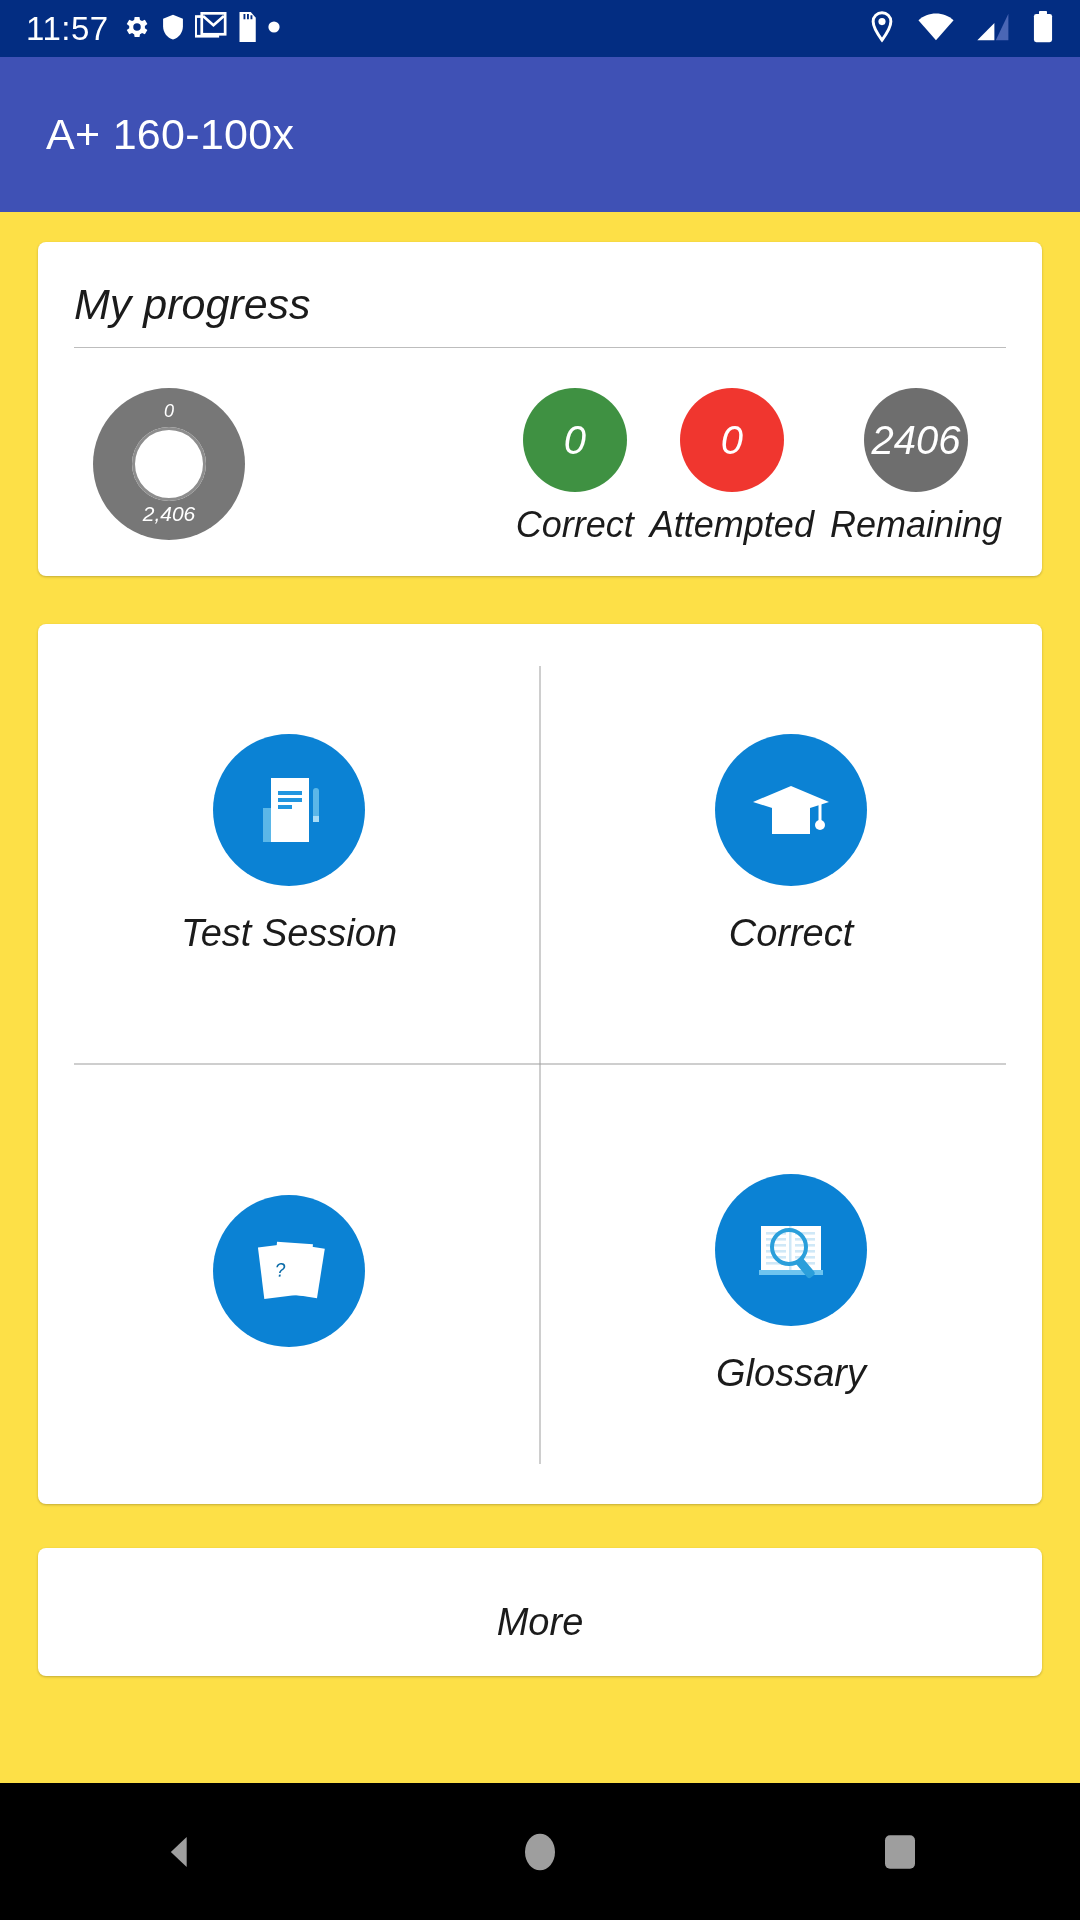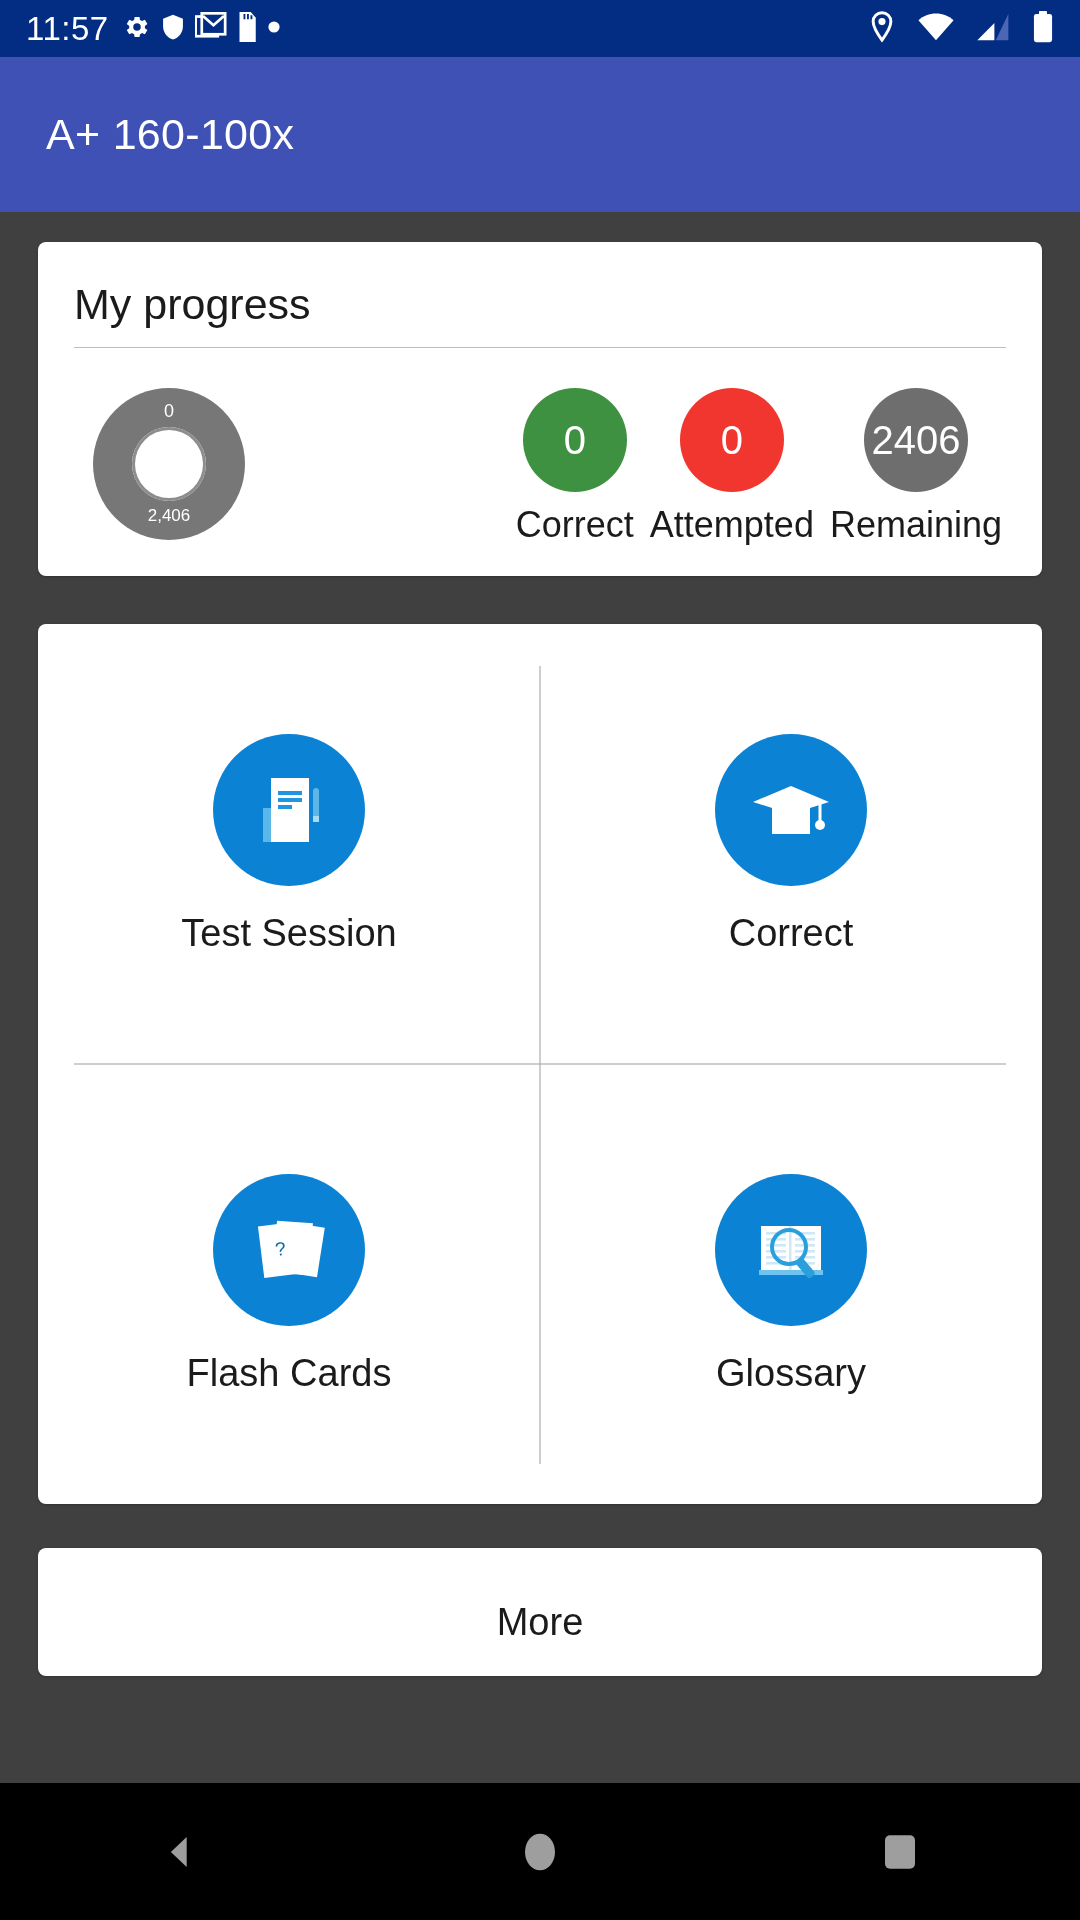--- a/index.html
+++ b/index.html
@@ -43,22 +43,23 @@
     color:#ffffff;
     font-size:43px;
     font-weight:400;
     letter-spacing:.3px;
   }
 
   
   .content{
     position:absolute;
     top:212px; left:0; right:0; bottom:137px;
-    background:#404040;
+    background:#fde047;
     padding:30px 38px 0 38px;
+    font-style:italic;
   }
 
   .card{
     background:#ffffff;
     border-radius:8px;
     box-shadow:0 1px 3px rgba(0,0,0,.14), 0 1px 2px rgba(0,0,0,.10);
   }
 
   
   .progress-card{ padding:34px 36px 30px 36px; }
@@ -94,21 +95,21 @@
   }
   .donut .lbl{
     position:absolute;
     left:50%; transform:translateX(-50%);
     color:#ffffff;
     font-size:18px;
     line-height:1;
     white-space:nowrap;
   }
   .donut .lbl.top{ top:14px; }
-  .donut .lbl.bot{ bottom:16px; font-size:17px; }
+  .donut .lbl.bot{ bottom:16px; font-size:21px; }
 
   .stats{
     margin-left:auto;
     display:flex;
     align-items:flex-start;
     gap:16px;
     padding-right:4px;
   }
   .stat{ display:flex; flex-direction:column; align-items:center; }
   .stat-bubble{
@@ -344,21 +345,20 @@
               </g>
             <g transform="rotate(4 50 46)">
                 <rect x="32" y="18" width="36" height="52" fill="#ffffff"></rect>
               </g>
             <g transform="rotate(-7 36 46)">
                 <rect x="18" y="20" width="36" height="52" fill="#ffffff"></rect>
               </g>
             <text x="33" y="52" font-family="Liberation Sans, sans-serif" font-size="19" fill="#0b6ba8" transform="rotate(-7 33 52)">?</text>
           </svg>
         </div>
-        <div class="tile-label">Flash Cards</div>
       </div>
 
       <div class="tile">
         <div class="tile-icon">
           <svg width="92" height="92" viewBox="0 0 92 92">
             <rect x="16" y="22" width="60" height="46" fill="#ffffff"></rect>
             <rect x="44" y="22" width="2.5" height="46" fill="#cfe8f7"></rect>
             <g fill="#cfe8f7">
               <rect x="21" y="28" width="20" height="2.6"></rect>
                 <rect x="21" y="34" width="20" height="2.6"></rect>

